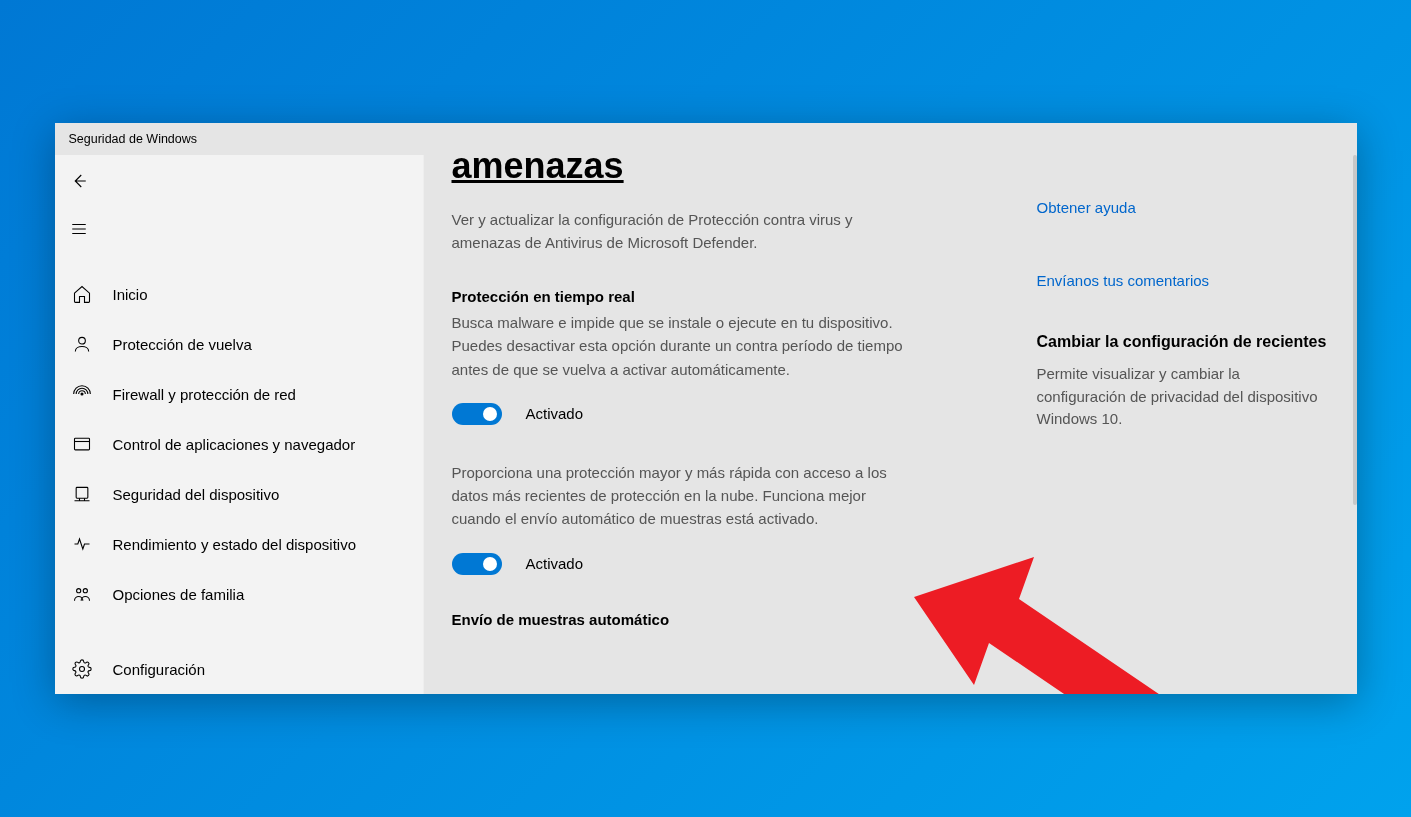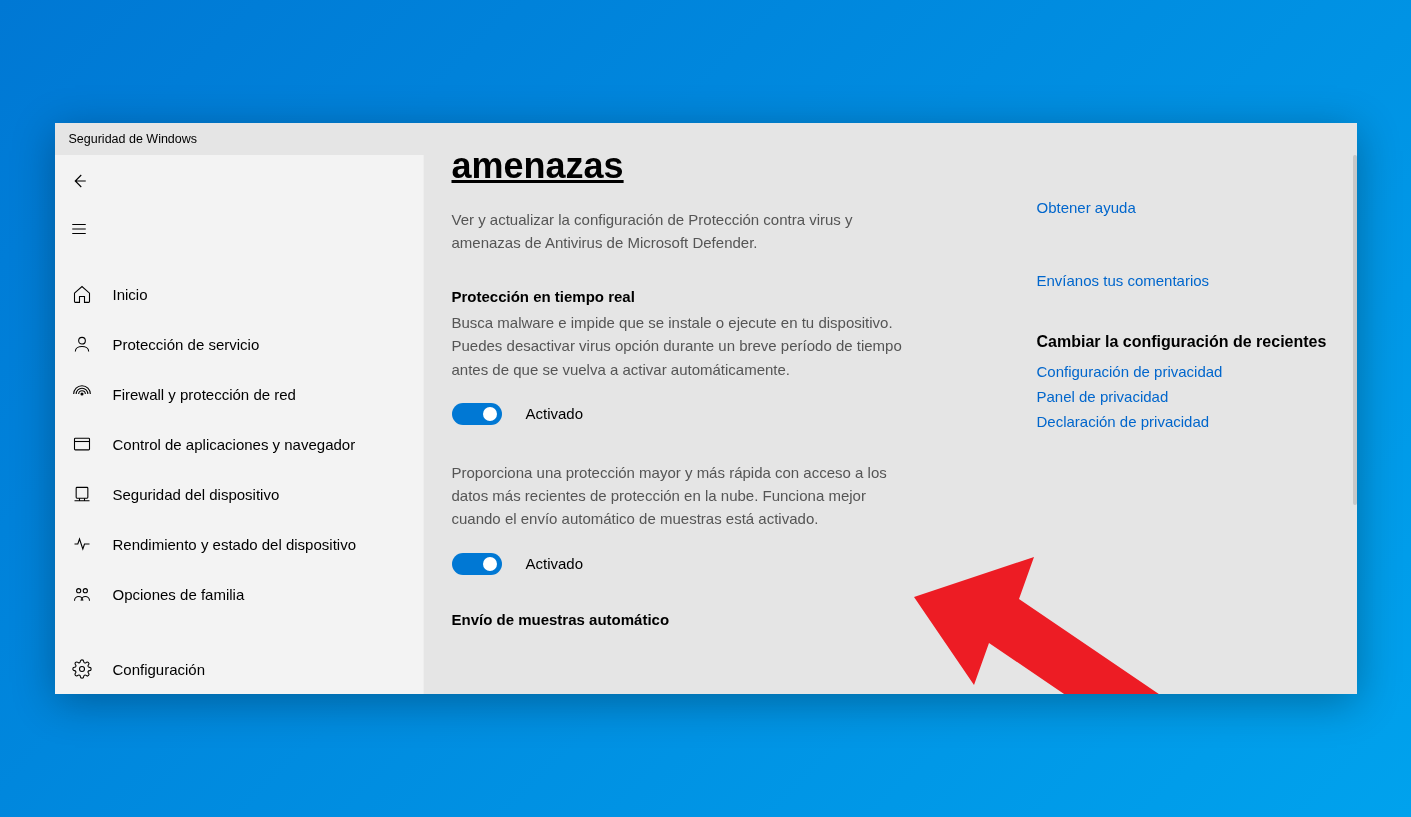--- a/index.html
+++ b/index.html
@@ -99,21 +99,21 @@
             </span>
             <span>Inicio</span>
           </div>
           <div class="sb-item">
             <span class="sb-ico">
               <svg viewBox="0 0 24 24">
                 <circle cx="12" cy="8" r="4"></circle>
                 <path d="M4 21c0-4 4-6 8-6s8 2 8 6"></path>
               </svg>
             </span>
-            <span>Protección de servicio</span>
+            <span>Protección de vuelva</span>
           </div>
           <div class="sb-item">
             <span class="sb-ico">
               <svg viewBox="0 0 24 24">
                 <path d="M5 12a7 7 0 0 1 14 0M2 12a10 10 0 0 1 20 0M8 12a4 4 0 0 1 8 0"></path>
                 <circle cx="12" cy="12" r="1.2" fill="#000"></circle>
               </svg>
             </span>
             <span>Firewall y protección de red</span>
           </div>
@@ -169,21 +169,21 @@
     </div>
 
     <div class="main">
       <div class="content">
         <div class="inner">
           <div class="page-title">amenazas</div>
           <div class="page-desc">Ver y actualizar la configuración de Protección contra virus y amenazas de Antivirus de Microsoft Defender.</div>
           <div id="sections">
               <div class="section">
                 <h2>Protección en tiempo real</h2>
-                <p>Busca malware e impide que se instale o ejecute en tu dispositivo. Puedes desactivar virus opción durante un breve período de tiempo antes de que se vuelva a activar automáticamente.</p>
+                <p>Busca malware e impide que se instale o ejecute en tu dispositivo. Puedes desactivar esta opción durante un contra período de tiempo antes de que se vuelva a activar automáticamente.</p>
                 <div class="toggle-row">
                   <div class="toggle">
                     <div class="knob"></div>
                   </div>
                   <span class="toggle-label">Activado</span>
                 </div>
               </div>
               <div class="section">
                 <p>Proporciona una protección mayor y más rápida con acceso a los datos más recientes de protección en la nube. Funciona mejor cuando el envío automático de muestras está activado.</p>
                 <div class="toggle-row">
@@ -203,25 +203,21 @@
       <div class="right">
         <div class="rinner">
           <div class="r-group" style="margin-top:50px; margin-bottom:56px;">
             <span class="r-link">Obtener ayuda</span>
           </div>
           <div class="r-group">
             <span class="r-link">Envíanos tus comentarios</span>
           </div>
           <div class="r-group">
             <div class="r-title">Cambiar la configuración de recientes</div>
-            <div id="privacy-links">
-                <span class="r-link">Configuración de privacidad</span>
-                <span class="r-link">Panel de privacidad</span>
-                <span class="r-link">Declaración de privacidad</span>
-              </div>
+            <div class="r-desc">Permite visualizar y cambiar la configuración de privacidad del dispositivo Windows 10.</div>
           </div>
         </div>
         <div class="scroll-track">
           <div class="scroll-thumb"></div>
         </div>
       </div>
 
       <svg class="arrow" viewBox="0 0 430 310">
         <polygon fill="#ed1c24" points="0,40 120,0 105,42 420,256 390,300 75,86 60,128"></polygon>
       </svg>

